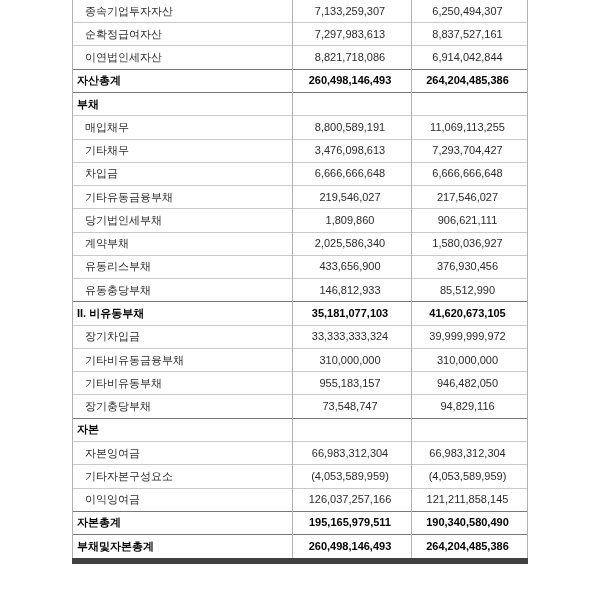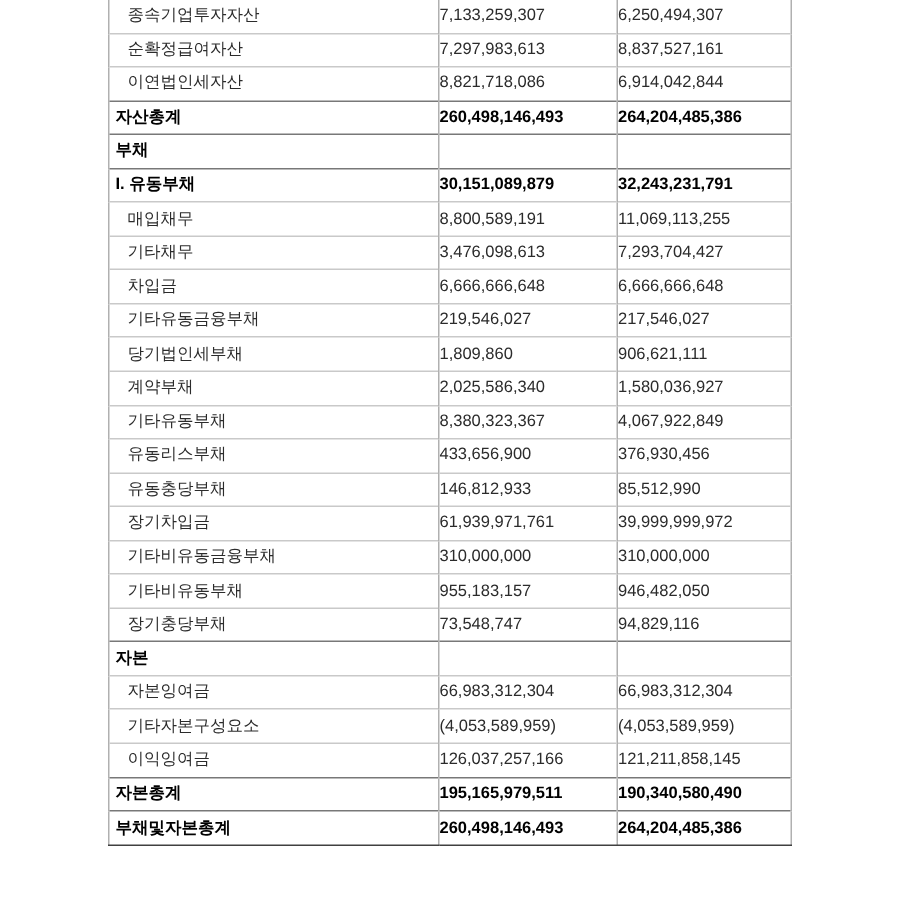--- a/index.html
+++ b/index.html
@@ -36,27 +36,27 @@
     font-size: 11px;
     line-height: 1;
     color: #2b2b2b;
     padding: 0;
     vertical-align: middle;
     white-space: nowrap;
     overflow: hidden;
     height: 19.2px;
   }
   table.fs tr:first-child td { border-top: none; }
-  table.fs tr:last-child td { border-bottom: 1px solid #404040; }
+  table.fs tr:last-child td { border-bottom: 6px solid #404040; }
   table.fs td.label {
     text-align: left;
     padding-left: 12px;
   }
   table.fs td.num {
-    text-align: left;
+    text-align: center;
     padding-right: 4px;
     font-variant-numeric: tabular-nums;
   }
   table.fs tr.bold td {
     font-weight: bold;
     color: #000000;
     border-top: 1px solid #787878;
   }
   table.fs tr.bold td.label {
     padding-left: 4px;
@@ -91,25 +91,20 @@
         <tr class="bold">
           <td class="label">자산총계</td>
           <td class="num">260,498,146,493</td>
           <td class="num">264,204,485,386</td>
         </tr>
         <tr class="bold">
           <td class="label">부채</td>
           <td class="num"></td>
           <td class="num"></td>
         </tr>
-        <tr class="bold">
-          <td class="label">I. 유동부채</td>
-          <td class="num">30,151,089,879</td>
-          <td class="num">32,243,231,791</td>
-        </tr>
         <tr class="item">
           <td class="label">매입채무</td>
           <td class="num">8,800,589,191</td>
           <td class="num">11,069,113,255</td>
         </tr>
         <tr class="item">
           <td class="label">기타채무</td>
           <td class="num">3,476,098,613</td>
           <td class="num">7,293,704,427</td>
         </tr>
@@ -127,37 +122,37 @@
           <td class="label">당기법인세부채</td>
           <td class="num">1,809,860</td>
           <td class="num">906,621,111</td>
         </tr>
         <tr class="item">
           <td class="label">계약부채</td>
           <td class="num">2,025,586,340</td>
           <td class="num">1,580,036,927</td>
         </tr>
         <tr class="item">
-          <td class="label">기타유동부채</td>
-          <td class="num">8,380,323,367</td>
-          <td class="num">4,067,922,849</td>
-        </tr>
-        <tr class="item">
           <td class="label">유동리스부채</td>
           <td class="num">433,656,900</td>
           <td class="num">376,930,456</td>
         </tr>
         <tr class="item">
           <td class="label">유동충당부채</td>
           <td class="num">146,812,933</td>
           <td class="num">85,512,990</td>
         </tr>
+        <tr class="bold">
+          <td class="label">II. 비유동부채</td>
+          <td class="num">35,181,077,103</td>
+          <td class="num">41,620,673,105</td>
+        </tr>
         <tr class="item">
           <td class="label">장기차입금</td>
-          <td class="num">61,939,971,761</td>
+          <td class="num">33,333,333,324</td>
           <td class="num">39,999,999,972</td>
         </tr>
         <tr class="item">
           <td class="label">기타비유동금융부채</td>
           <td class="num">310,000,000</td>
           <td class="num">310,000,000</td>
         </tr>
         <tr class="item">
           <td class="label">기타비유동부채</td>
           <td class="num">955,183,157</td>

